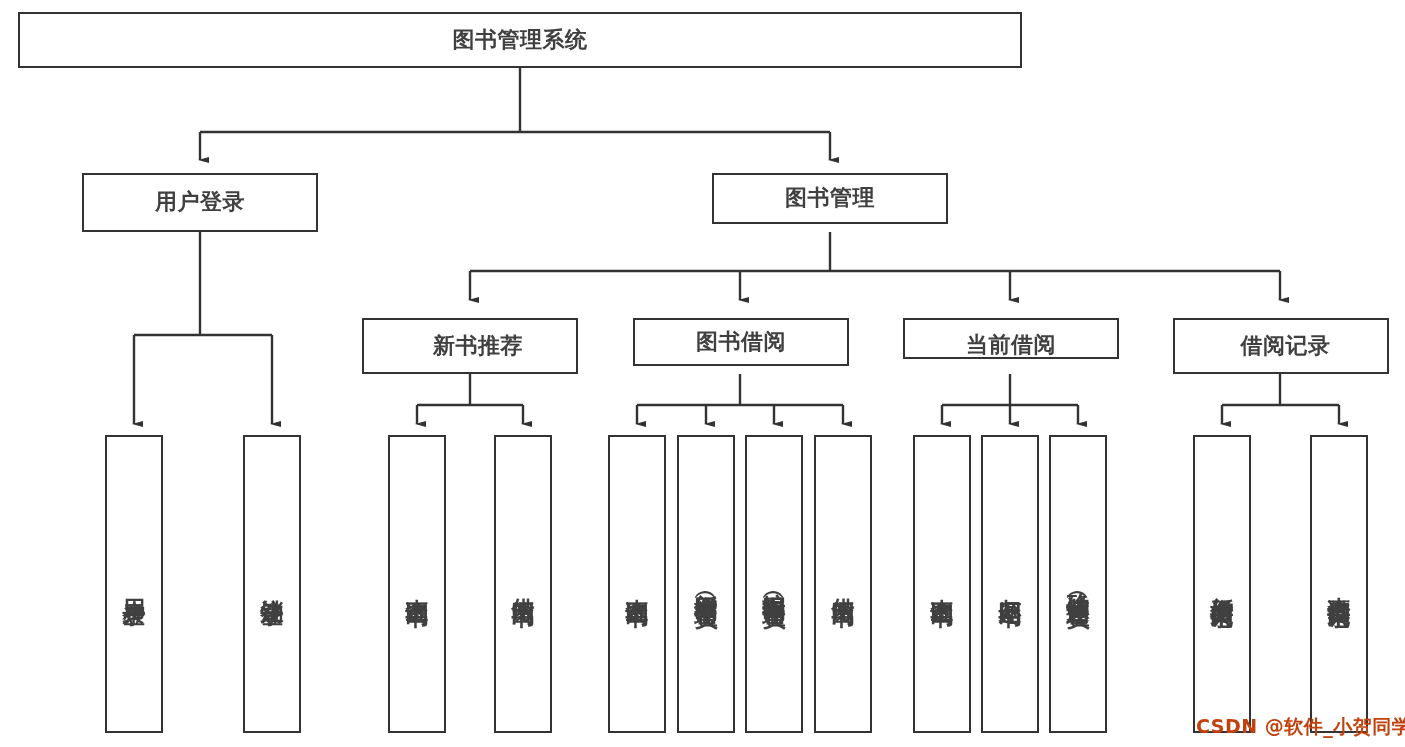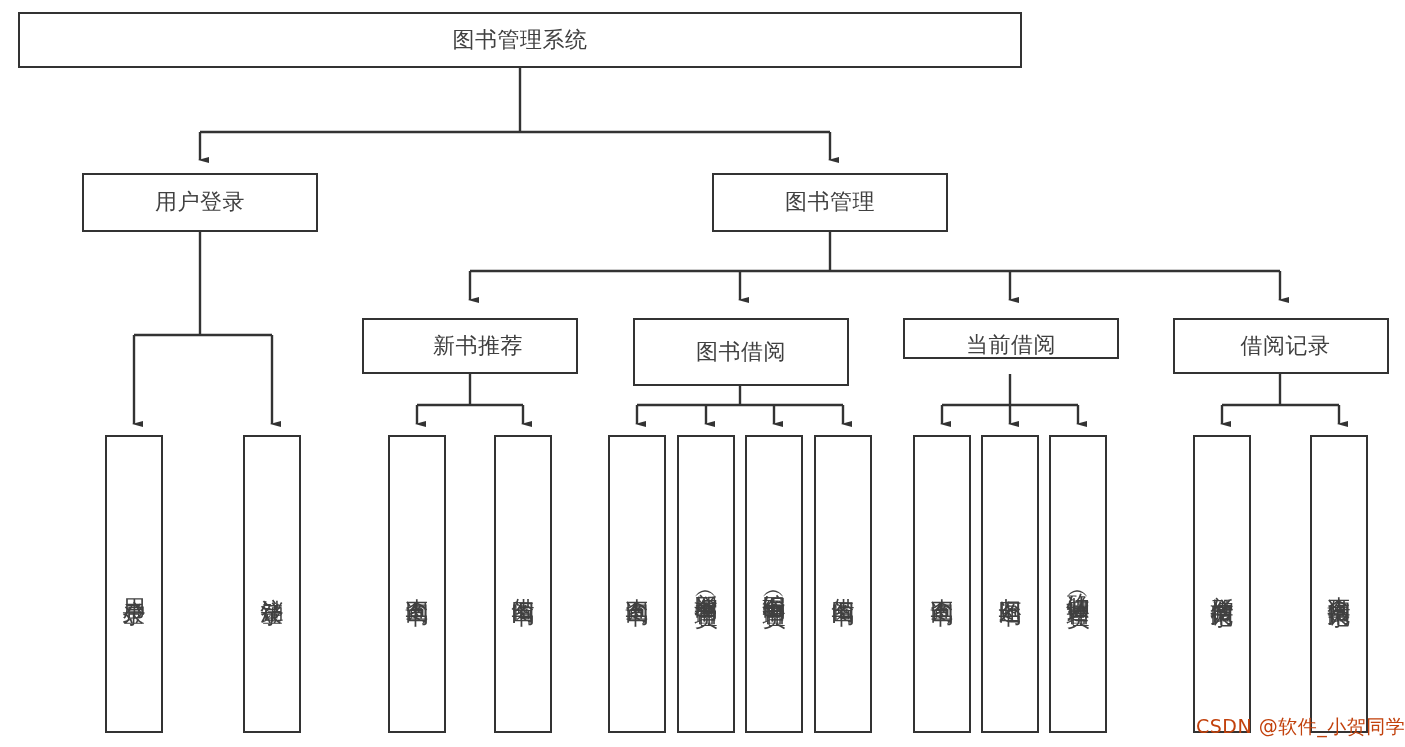--- a/index.html
+++ b/index.html
@@ -9,20 +9,21 @@
   }
   body {
     font-family: "DejaVu Sans", "Liberation Sans", sans-serif;
   }
   #canvas {
     position: relative;
     width: 1405px;
     height: 747px;
     background: #ffffff;
     overflow: hidden;
+    font-weight: bold;
   }
   svg.wires {
     position: absolute;
     left: 0;
     top: 0;
     width: 1405px;
     height: 747px;
     pointer-events: none;
   }
   .node {
@@ -125,28 +126,28 @@
     </g>
   </svg>
 
   <div class="node horiz root" style="left:18px; top:12px; width:1004px; height:56px;">
     <span class="label">图书管理系统</span>
   </div>
 
   <div class="node horiz" style="left:82px; top:173px; width:236px; height:59px;">
     <span class="label">用户登录</span>
   </div>
-  <div class="node horiz" style="left:712px; top:173px; width:236px; height:59px;">
+  <div class="node horiz" style="left:712px; top:173px; width:236px; height:51px;">
     <span class="label">图书管理</span>
   </div>
 
   <div class="node horiz" style="left:362px; top:318px; width:216px; height:56px;padding-left:16px;">
     <span class="label">新书推荐</span>
   </div>
-  <div class="node horiz" style="left:633px; top:318px; width:216px; height:68px;">
+  <div class="node horiz" style="left:633px; top:318px; width:216px; height:48px;">
     <span class="label">图书借阅</span>
   </div>
   <div class="node horiz" style="left:903px; top:318px; width:216px; height:41px;align-items:flex-end;">
     <span class="label">当前借阅</span>
   </div>
   <div class="node horiz" style="left:1173px; top:318px; width:216px; height:56px;padding-left:9px;">
     <span class="label">借阅记录</span>
   </div>
 
   <div class="node vert" style="left:105px; top:435px; width:58px; height:298px;">

